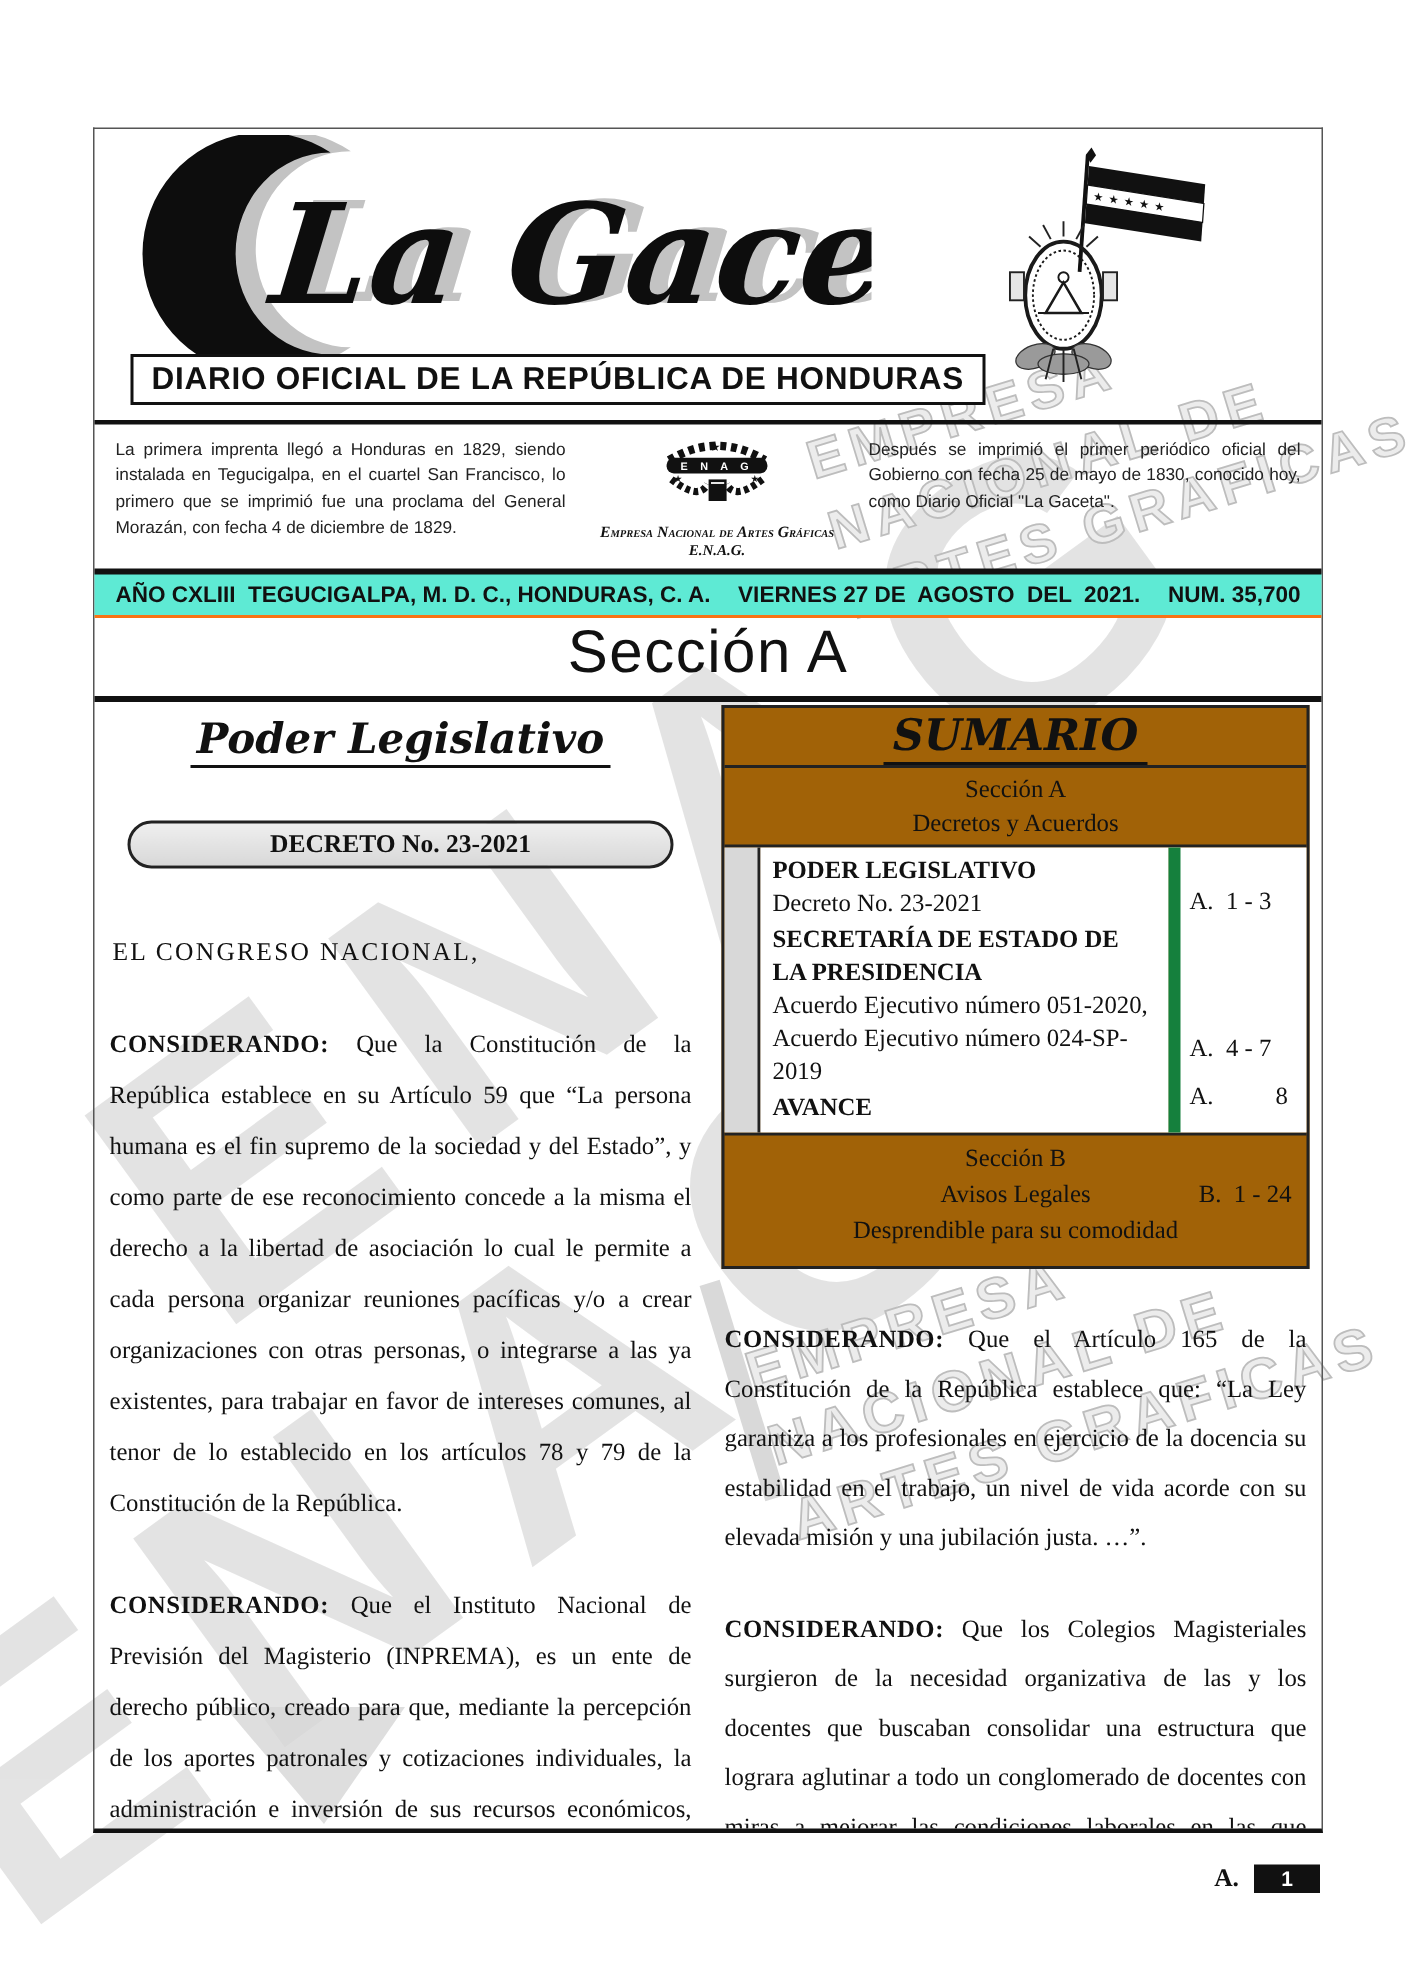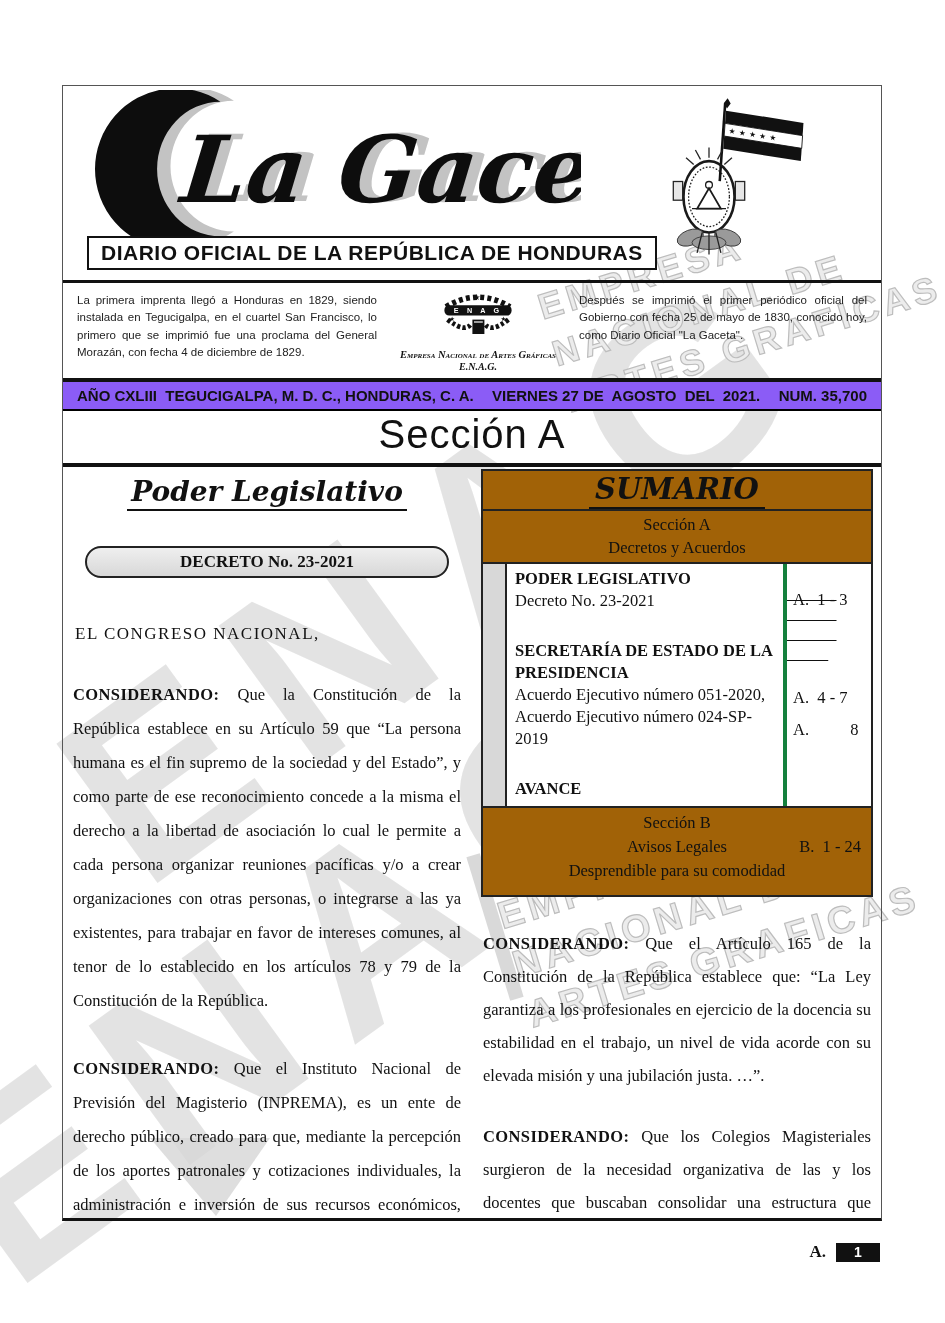--- a/index.html
+++ b/index.html
@@ -43,21 +43,21 @@
   .info-note{
     font-family:"Liberation Sans", sans-serif;font-size:11.5px;line-height:1.5;
     text-align:justify;width:300px;color:#222;
   }
   .info-note.right{margin-left:auto;width:288px;}
   .enag-emblem{width:190px;margin:0 6px;text-align:center;flex:0 0 auto;}
   .enag-caption{font-size:10.5px;font-weight:bold;font-style:italic;font-variant:small-caps;line-height:1.25;}
   .enag-abbr{font-size:10px;font-weight:bold;font-style:italic;text-align:center;}
   
   .date-bar{
-    background:#8b5cf6;border-bottom:2px solid #000000;border-top:1px solid #111;
+    background:#5eead4;border-bottom:2px solid #f97316;border-top:1px solid #111;
     display:flex;justify-content:space-between;align-items:center;
     font-family:"Liberation Sans", sans-serif;font-weight:bold;font-size:15px;
     padding:5px 14px;white-space:pre;
   }
   
   .section-head{
     text-align:center;font-family:"Liberation Sans", sans-serif;
     font-size:40px;padding:1px 0 6px;letter-spacing:1px;
   }
   .rule-thick{height:4px;background:#111;}
@@ -85,22 +85,22 @@
   .sum-title{
     text-align:center;border-bottom:2px solid #222;padding:1px 0 3px;
     font-family:"DejaVu Serif", serif;font-weight:bold;font-style:italic;font-size:29px;
   }
   .sum-title span{border-bottom:2.5px solid #111;padding:0 6px 1px;}
   .sum-sec{border-bottom:2px solid #222;text-align:center;font-size:16.5px;line-height:23px;padding:2px 0 3px;}
   .sum-content{display:flex;border-bottom:2px solid #222;}
   .sum-strip{width:22px;background:#d8d8d8;border-right:2px solid #222;}
   .sum-main{flex:1;background:#fff;padding:4px 8px 6px;font-size:16.5px;line-height:22px;}
   .sum-main .sum-h{font-weight:bold;}
-  .sum-main .mt{margin-top:28px;}
-  .sum-pages{width:84px;background:#fff;border-left:4px solid #15803d;position:relative;font-size:16.5px;white-space:pre;text-decoration:underline;}
+  .sum-main .mt{margin-top:2px;}
+  .sum-pages{width:84px;background:#fff;border-left:8px solid #15803d;position:relative;font-size:16.5px;white-space:pre;}
   .sum-pages span{position:absolute;left:6px;}
   .sum-b{padding:3px 10px 12px;font-size:16.5px;line-height:24px;text-align:center;position:relative;}
   .sum-b .b-pages{position:absolute;right:10px;top:27px;white-space:pre;}
   
   .page-footer{
     position:absolute;left:62px;top:1242px;width:818px;z-index:1;
     display:flex;justify-content:flex-end;align-items:center;gap:10px;
   }
   .page-footer .sec{font-weight:bold;font-size:17px;}
   .page-num{

